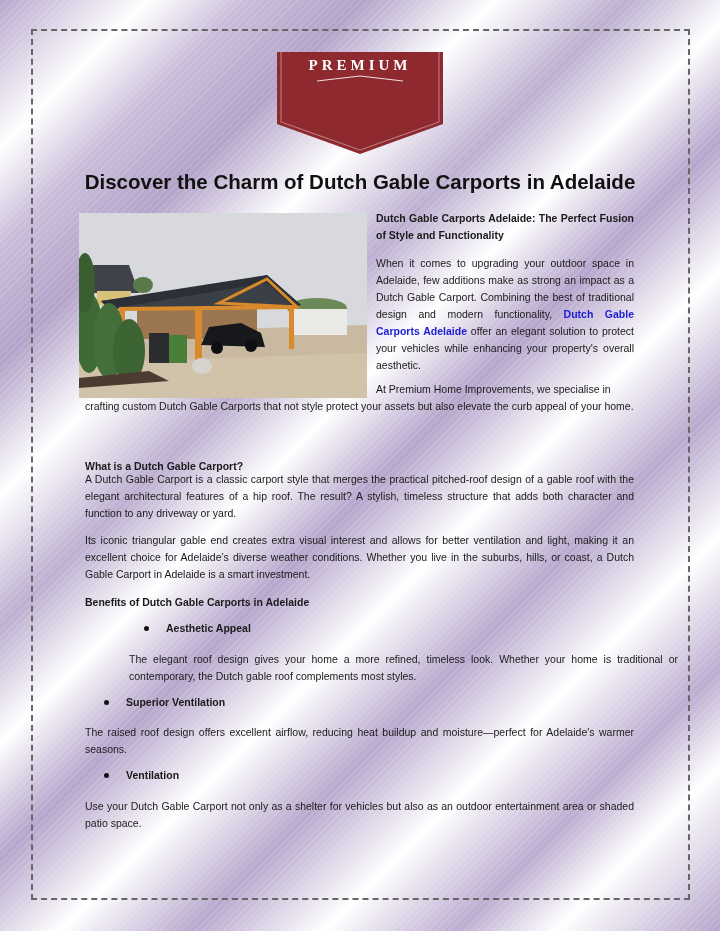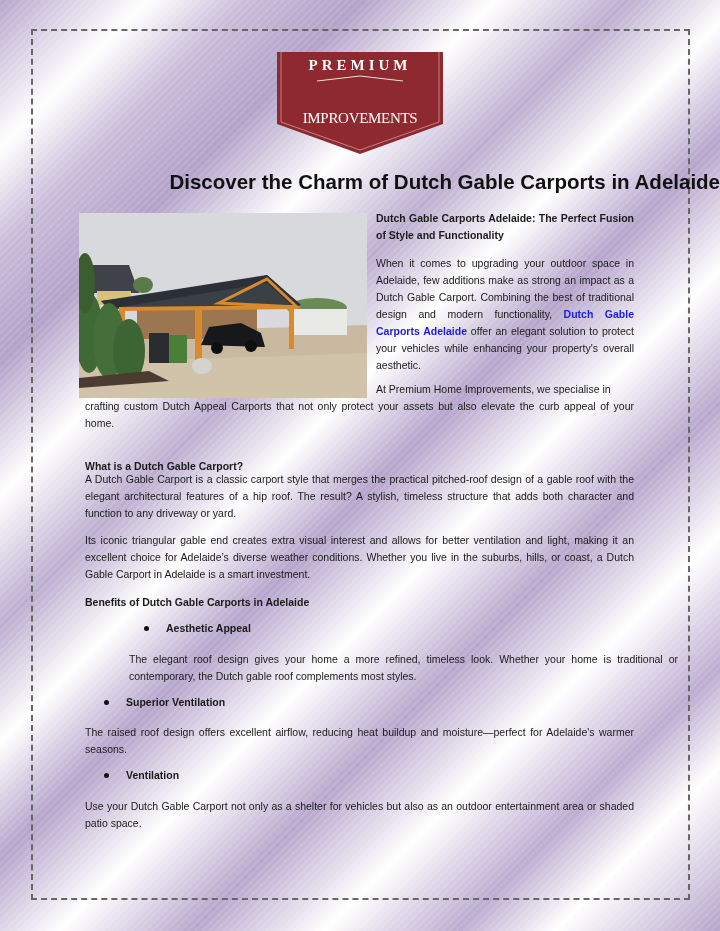--- a/index.html
+++ b/index.html
@@ -22,21 +22,21 @@
   }
   .logo svg { position:absolute; left:0; top:0; }
   .logo .t1, .logo .t2, .logo .t3 {
     position:absolute; left:0; width:166px; text-align:center; color:#fff;
     font-family:"Liberation Serif", "DejaVu Serif", serif;
   }
   .logo .t1 { top:5px; font-size:15px; font-weight:bold; letter-spacing:4px; }
   .logo .t2 { top:27px; font-size:30px; letter-spacing:10px; line-height:30px; }
   .logo .t3 { top:58px; font-size:15px; letter-spacing:-0.3px; }
   h1 {
-    position:absolute; left:0; width:720px; top:170px; margin:0; text-align:right;
+    position:absolute; left:0; width:720px; top:170px; margin:0; text-align:center;
     font-size:20.5px; font-weight:bold; color:#111;
   }
   .photo {
     position:absolute; left:79px; top:213px; width:288px; height:185px; overflow:hidden;
     background:linear-gradient(#dfe0e2 0%, #cfd2d4 45%, #c7c7c5 60%);
   }
   .body-text {
     position:absolute; font-size:10.5px; line-height:17px; text-align:justify;
   }
   .right-col { left:376px; width:258px; }
@@ -51,21 +51,20 @@
 
 <div class="frame"></div>
 
 <div class="logo">
   <svg width="166" height="102" viewBox="0 0 166 102">
     <polygon points="0,0 166,0 166,72 83,102 0,72" fill="#8e2a2f"></polygon>
     <polyline points="4,0 4,70 83,98 162,70 162,0" fill="none" stroke="#c99a9c" stroke-width="0.8"></polyline>
     <polyline points="40,29 83,24 126,29" fill="none" stroke="#f0dede" stroke-width="1"></polyline>
   </svg>
   <div class="t1">PREMIUM</div>
-  <div class="t3">IMPROVEMENTS</div>
 </div>
 
 <h1>Discover the Charm of Dutch Gable Carports in Adelaide</h1>
 
 <div class="photo" title="Timber Dutch gable carport with dark roof sheltering a black SUV beside green hedges">
   <svg width="288" height="185" viewBox="0 0 288 185">
 
     <rect x="0" y="0" width="288" height="120" fill="#d7d9dc"></rect>
 
     <polygon points="10,52 50,52 60,80 2,80" fill="#3f4248"></polygon>
@@ -106,21 +105,21 @@
     <ellipse cx="6" cy="70" rx="10" ry="30" fill="#3b5e31"></ellipse>
     <polygon points="0,165 70,158 90,168 0,175" fill="#4b3b31"></polygon>
   </svg>
 </div>
 
 <div class="body-text right-col bold" style="top:210px;">Dutch Gable Carports Adelaide: The Perfect Fusion of Style and Functionality</div>
 
 <div class="body-text right-col" style="top:255px;"><span>When it comes to upgrading your outdoor space in Adelaide, few additions make as strong an impact as a Dutch Gable Carport. Combining the best of traditional design and modern functionality, </span><span class="link">Dutch Gable Carports Adelaide</span><span> offer an elegant solution to protect your vehicles while enhancing your property's overall aesthetic.</span></div>
 
 <div class="body-text right-col" style="top:381px;">At Premium Home Improvements, we specialise in</div>
-<div class="body-text full" style="top:398px;">crafting custom Dutch Appeal Carports that not only protect your assets but also elevate the curb appeal of your home.</div>
+<div class="body-text full" style="top:398px;">crafting custom Dutch Gable Carports that not style protect your assets but also elevate the curb appeal of your home.</div>
 
 <div class="body-text full bold" style="top:458px;">What is a Dutch Gable Carport?</div>
 <div class="body-text full" style="top:471px;">A Dutch Gable Carport is a classic carport style that merges the practical pitched-roof design of a gable roof with the elegant architectural features of a hip roof. The result? A stylish, timeless structure that adds both character and function to any driveway or yard.</div>
 <div class="body-text full" style="top:532px;">Its iconic triangular gable end creates extra visual interest and allows for better ventilation and light, making it an excellent choice for Adelaide’s diverse weather conditions. Whether you live in the suburbs, hills, or coast, a Dutch Gable Carport in Adelaide is a smart investment.</div>
 
 <div class="body-text full bold" style="top:594px;">Benefits of Dutch Gable Carports in Adelaide</div>
 
 <div class="bullet" style="top:622px;padding-left:40px;"><span class="dot"></span><span>Aesthetic Appeal</span></div>
 <div class="body-text full" style="top:651px;margin-left:44px;">The elegant roof design gives your home a more refined, timeless look. Whether your home is traditional or contemporary, the Dutch gable roof complements most styles.</div>
 

